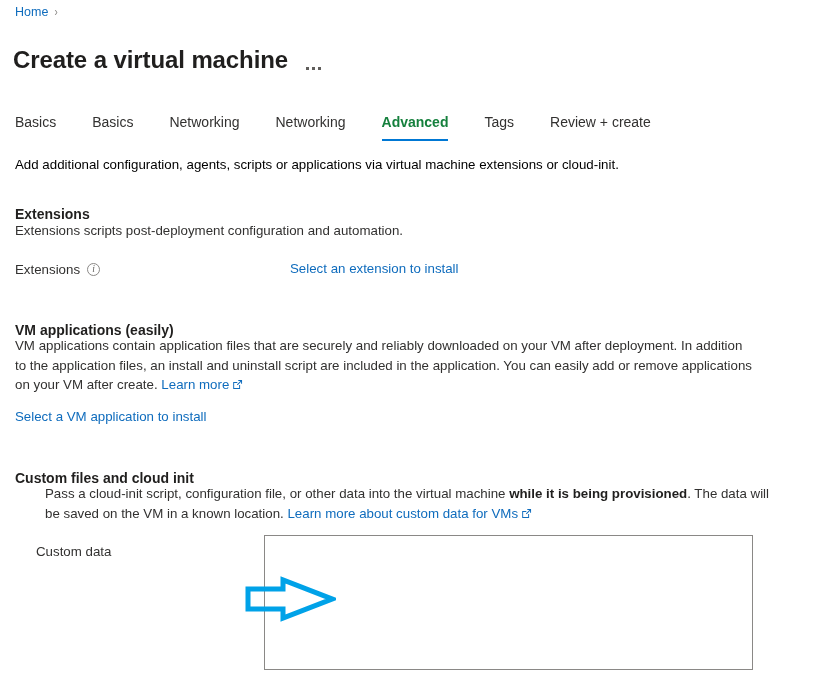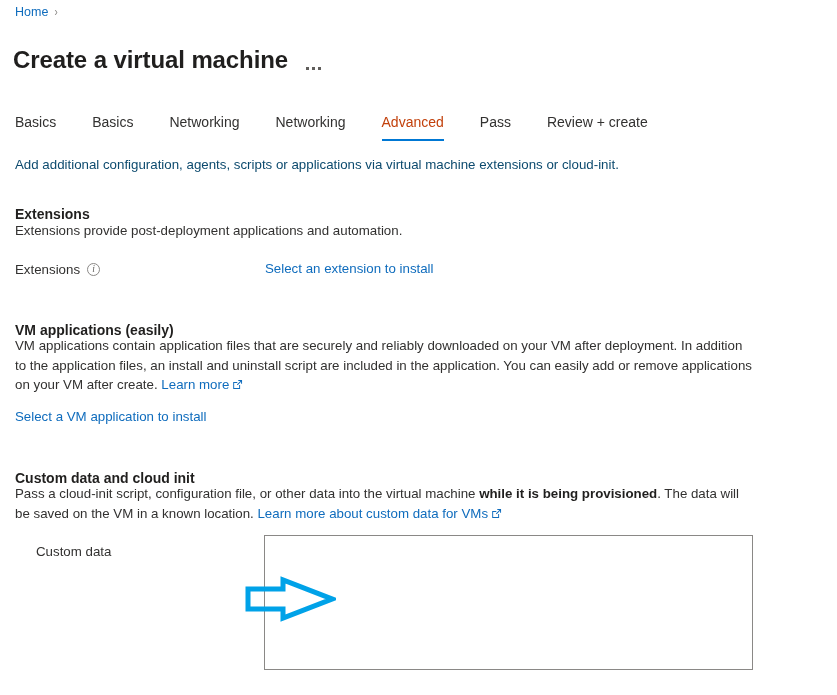--- a/index.html
+++ b/index.html
@@ -97,41 +97,41 @@
     padding: 0 0 9px 0;
     margin-right: 36px;
     cursor: pointer;
     white-space: nowrap;
     background: transparent;
     border: none;
     font-family: inherit;
   }
   .tab:last-child { margin-right: 4px; }
   .tab.active {
-    font-weight: 400;
-    color: #c2410c;
+    font-weight: 700;
+    color: #15803d;
   }
   .tab.active::after {
     content: "";
     position: absolute;
     left: 0;
     right: 0;
     bottom: 0;
     height: 2.5px;
     background: #0078d4;
   }
 
   
   .intro {
     position: absolute;
     left: 15px;
     top: 155px;
     font-size: 13.3px;
     line-height: 19px;
-    color: #0c4a6e;
+    color: #000000;
   }
 
   .section-head {
     position: absolute;
     left: 15px;
     font-size: 14px;
     line-height: 20px;
     font-weight: 600;
     color: #201f1e;
   }
@@ -141,21 +141,21 @@
 
   .para {
     position: absolute;
     left: 15px;
     font-size: 13.3px;
     line-height: 19.5px;
     color: #323130;
   }
   .p-extensions { top: 221px; }
   .p-vmapps     { top: 336px; width: 740px; }
-  .p-customdata { top: 484px; width: 740px; }
+  .p-customdata { top: 484px; width: 740px; margin-left: 30px; }
 
   .para b { font-weight: 700; color: #201f1e; }
 
   .link {
     color: #0f6cbd;
     text-decoration: none;
     cursor: pointer;
   }
 
   .ext-icon {
@@ -194,21 +194,21 @@
     cursor: default;
     box-sizing: border-box;
   }
 
   .control-link {
     position: absolute;
     left: 265px;
     font-size: 13.3px;
     line-height: 19px;
   }
-  .cl-extensions { top: 259px; }
+  .cl-extensions { top: 259px; margin-left: 25px; }
 
   .standalone-link {
     position: absolute;
     left: 15px;
     top: 407px;
     font-size: 13.3px;
     line-height: 19px;
   }
 
   
@@ -257,29 +257,29 @@
       <i></i>
     </button>
   </div>
 
   <div class="tabs">
     <button class="tab">Basics</button>
     <button class="tab">Basics</button>
     <button class="tab">Networking</button>
     <button class="tab">Networking</button>
     <button class="tab active">Advanced</button>
-    <button class="tab">Pass</button>
+    <button class="tab">Tags</button>
     <button class="tab">Review + create</button>
   </div>
 
   <div class="intro">Add additional configuration, agents, scripts or applications via virtual machine extensions or cloud-init.</div>
 
   <h2 class="section-head sh-extensions">Extensions</h2>
 
-  <div class="para p-extensions">Extensions provide post-deployment applications and automation.</div>
+  <div class="para p-extensions">Extensions scripts post-deployment configuration and automation.</div>
 
   <div class="field-label lbl-extensions">
     <span>Extensions</span>
     <span class="info-icon">i</span>
   </div>
 
   <div class="control-link cl-extensions">
     <a class="link" href="#">Select an extension to install</a>
   </div>
 
@@ -289,21 +289,21 @@
     <span>VM applications contain application files that are securely and reliably downloaded on your VM after deployment. In addition to the application files, an install and uninstall script are included in the application. You can easily add or remove applications on your VM after create. </span><a class="link" href="#">Learn more</a><span class="ext-icon"><svg width="11" height="11" viewBox="0 0 11 11" aria-hidden="true">
           <path d="M1.2 3.1h4.1v0.95H2.15v5.0h5.0V6.0h0.95v3.95H1.2z" fill="#0f6cbd"></path>
           <path d="M6.3 1.0h3.75v3.75h-0.95V2.63L5.6 6.13l-0.67-0.67 3.5-3.5H6.3z" fill="#0f6cbd"></path>
         </svg></span>
   </div>
 
   <div class="standalone-link">
     <a class="link" href="#">Select a VM application to install</a>
   </div>
 
-  <h2 class="section-head sh-customdata">Custom data and cloud init</h2>
+  <h2 class="section-head sh-customdata">Custom files and cloud init</h2>
 
   <div class="para p-customdata">
     <span>Pass a cloud-init script, configuration file, or other data into the virtual machine </span><b>while it is being provisioned</b><span>. The data will be saved on the VM in a known location. </span><a class="link" href="#">Learn more about custom data for VMs</a><span class="ext-icon"><svg width="11" height="11" viewBox="0 0 11 11" aria-hidden="true">
           <path d="M1.2 3.1h4.1v0.95H2.15v5.0h5.0V6.0h0.95v3.95H1.2z" fill="#0f6cbd"></path>
           <path d="M6.3 1.0h3.75v3.75h-0.95V2.63L5.6 6.13l-0.67-0.67 3.5-3.5H6.3z" fill="#0f6cbd"></path>
         </svg></span>
   </div>
 
   <div class="field-label lbl-customdata">
     <span>Custom data</span>

